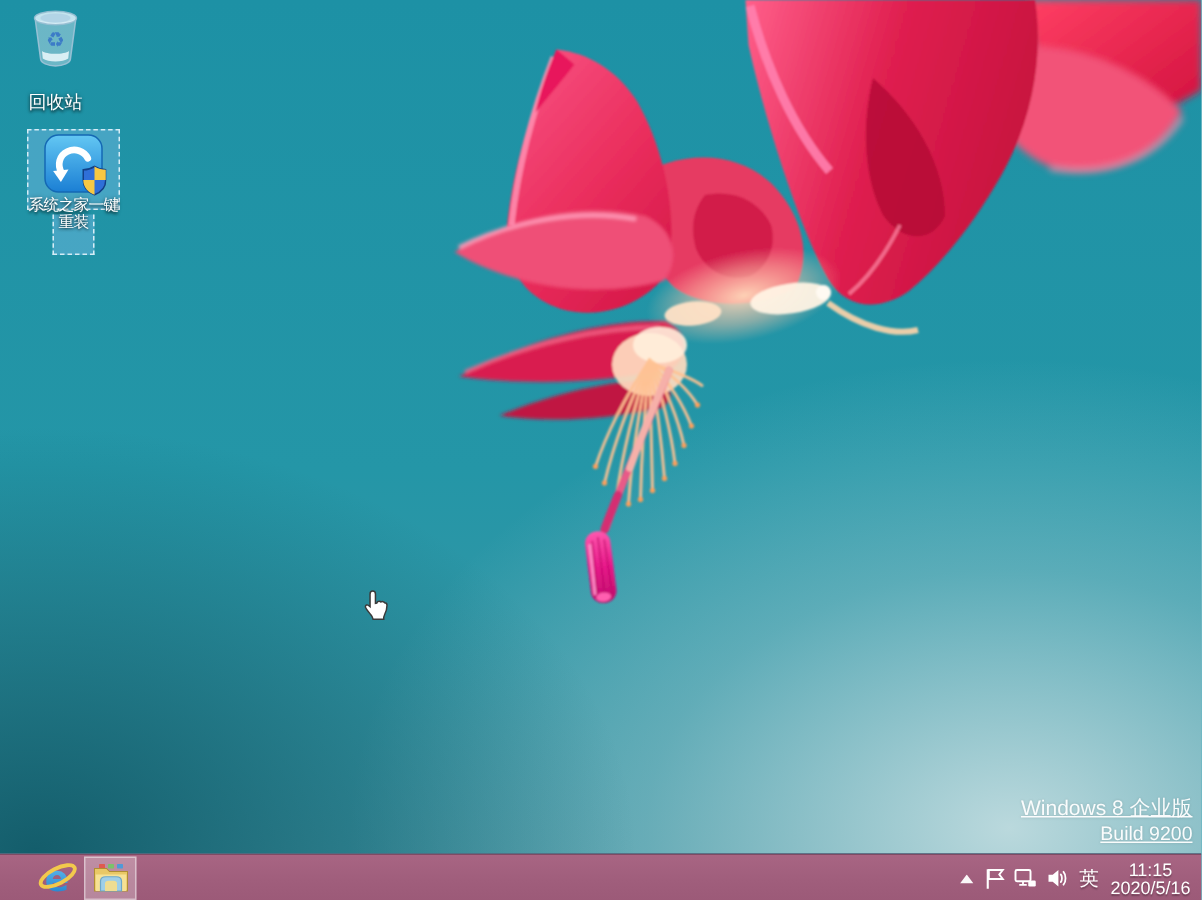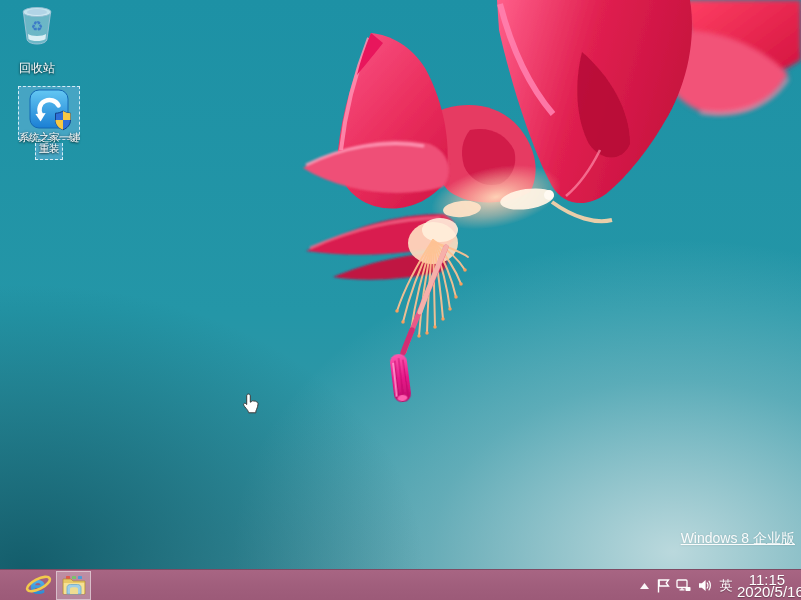--- a/index.html
+++ b/index.html
@@ -20,21 +20,21 @@
   .icon-recycle { left:10px; top:4px; width:54px; }
   .icon-app { left:18px; top:86px; width:62px; }
   .icon-app .sel {
     position:absolute; left:0; top:0; width:62px; height:54px;
     background:rgba(125,190,235,.42); border:1px dashed rgba(240,250,255,.85);
   }
   .icon-app .glyph { position:relative; margin-top:3px; }
   .icon-app .lbl { position:relative; font-size:10.5px; line-height:11px; letter-spacing:-0.5px; margin-top:1px; }
   .icon-app .lbl .l2 {
     display:inline-block; background:rgba(125,190,235,.42);
-    border:1px dashed rgba(240,250,255,.85); border-top:none; padding:0 3px 5px 3px;
+    border:1px dashed rgba(240,250,255,.85); border-top:none; padding:0 3px 15px 3px;
   }
 
   
   .watermark {
     position:absolute; right:6px; top:529px; text-align:right; color:rgba(255,255,255,.95);
     text-shadow:0 0 2px rgba(0,0,0,.15);
     text-decoration:underline;
   }
   .watermark .w1 { font-size:14px; line-height:18px; }
   .watermark .w2 { font-size:13px; line-height:17px; }
@@ -51,21 +51,21 @@
   .tb-btn { position:absolute; top:1px; height:29px; display:flex; align-items:center; justify-content:center; }
   .tb-ie { left:20px; width:36px; }
   .tb-explorer {
     left:56px; width:35px;
     background:rgba(255,255,255,.27); border:1px solid rgba(255,255,255,.45);
   }
   .tray { position:absolute; right:0; top:0; height:31px; display:flex; align-items:center; }
   .tray-item { display:flex; align-items:center; justify-content:center; height:31px; }
   .tray-ime { color:#fff; font-size:13px; width:22px; text-shadow:0 1px 1px rgba(0,0,0,.3); }
   .clock {
-    width:60px; margin-right:4px; color:#fff; font-size:15px; line-height:12.5px;
+    width:60px; margin-right:4px; color:#fff; font-size:12px; line-height:12.5px;
     text-align:center; text-shadow:0 1px 1px rgba(0,0,0,.3); padding-top:1px;
   }
 </style>
 </head>
 <body>
 
 <div class="stage">
 
   <div class="desktop">
     <svg class="wall" width="801" height="569" viewBox="0 0 801 569">
@@ -230,20 +230,21 @@
         </g>
       </svg>
       <div class="lbl">
         <div>系统之家一键</div>
         <span class="l2">重装</span>
       </div>
     </div>
 
     <div class="watermark">
       <div class="w1">Windows 8 企业版</div>
+      <div class="w2">Build 9200</div>
     </div>
 
     <svg class="cursor" width="18" height="22" viewBox="0 0 18 22">
       <path d="M6.5,1 C7.6,1 8.3,1.8 8.3,3 L8.3,9.2 L9.2,9 C9.2,9 9.6,7.8 10.8,7.8 C11.6,7.8 12,8.3 12,8.3 C12,8.3 12.6,7.9 13.4,8.1 C14.2,8.3 14.4,8.9 14.4,8.9 C14.4,8.9 16,8.9 16,10.5 C16,12 15.5,14.5 14.5,16.5 C13.6,18.4 13.8,19.8 13.8,19.8 L6.7,19.8 C6.7,19.8 6.3,18 5,16.5 C3.6,14.8 1.6,12.6 1.6,11.5 C1.6,10.3 2.8,10 3.5,10.5 L4.7,11.5 L4.7,3 C4.7,1.8 5.4,1 6.5,1 Z" fill="#ffffff" stroke="#3a3a3a" stroke-width="1"></path>
     </svg>
   </div>
 
   <div class="taskbar">
 
     <div class="tb-btn tb-ie">

